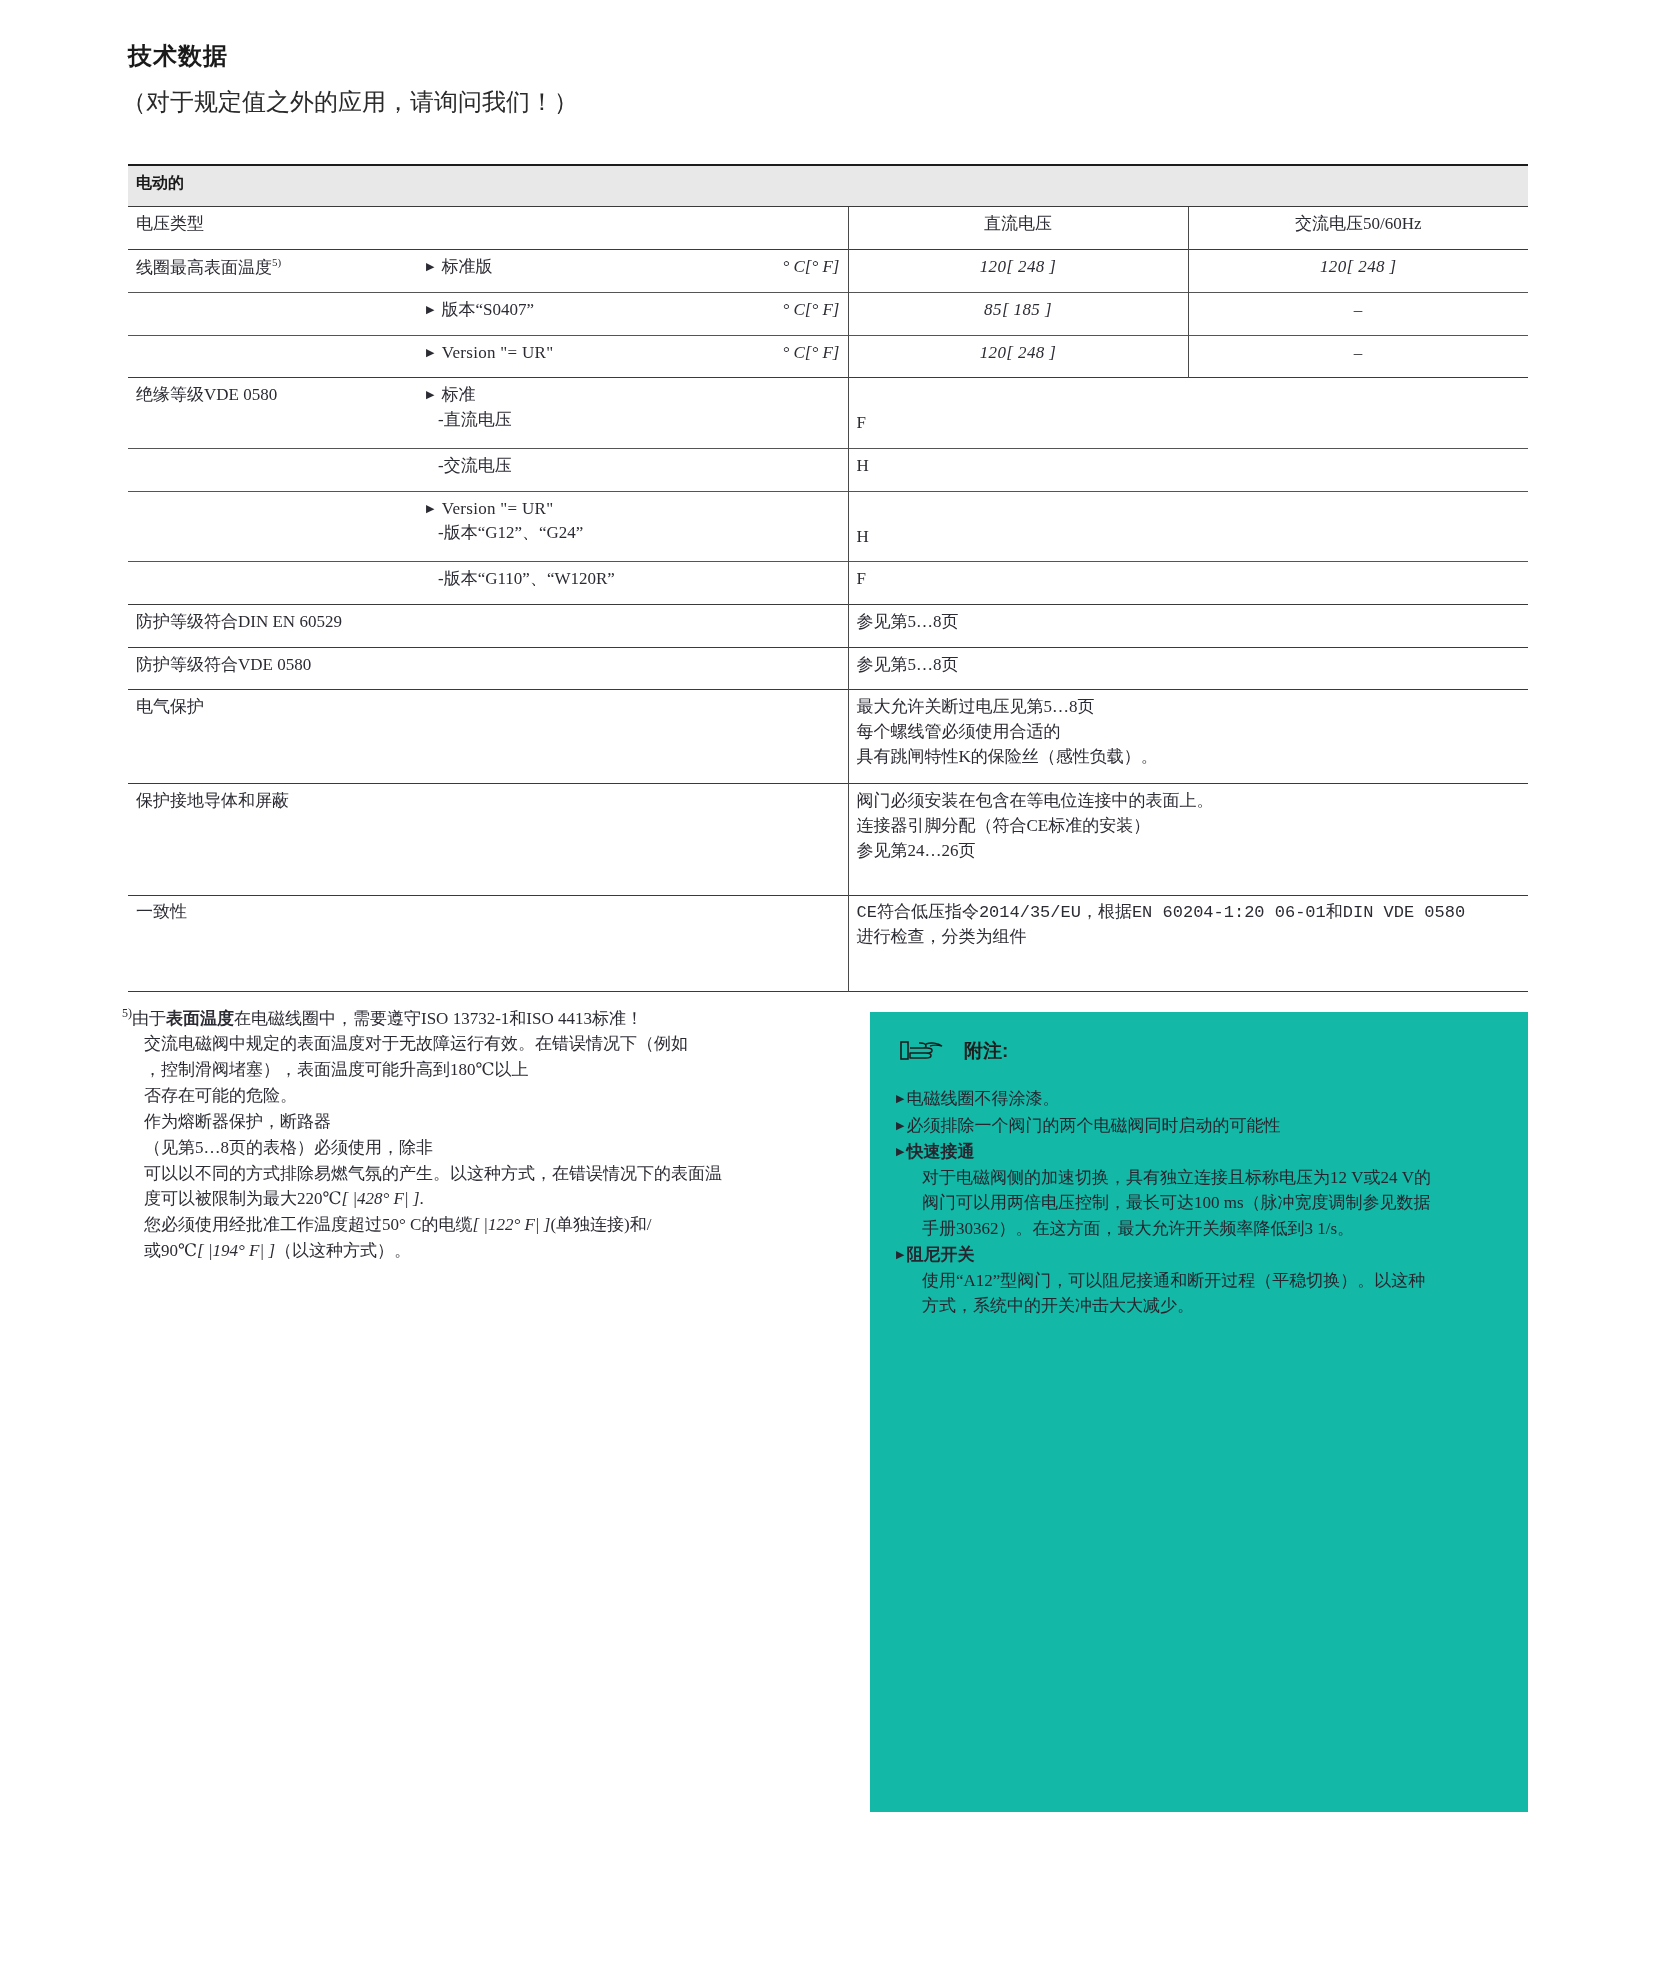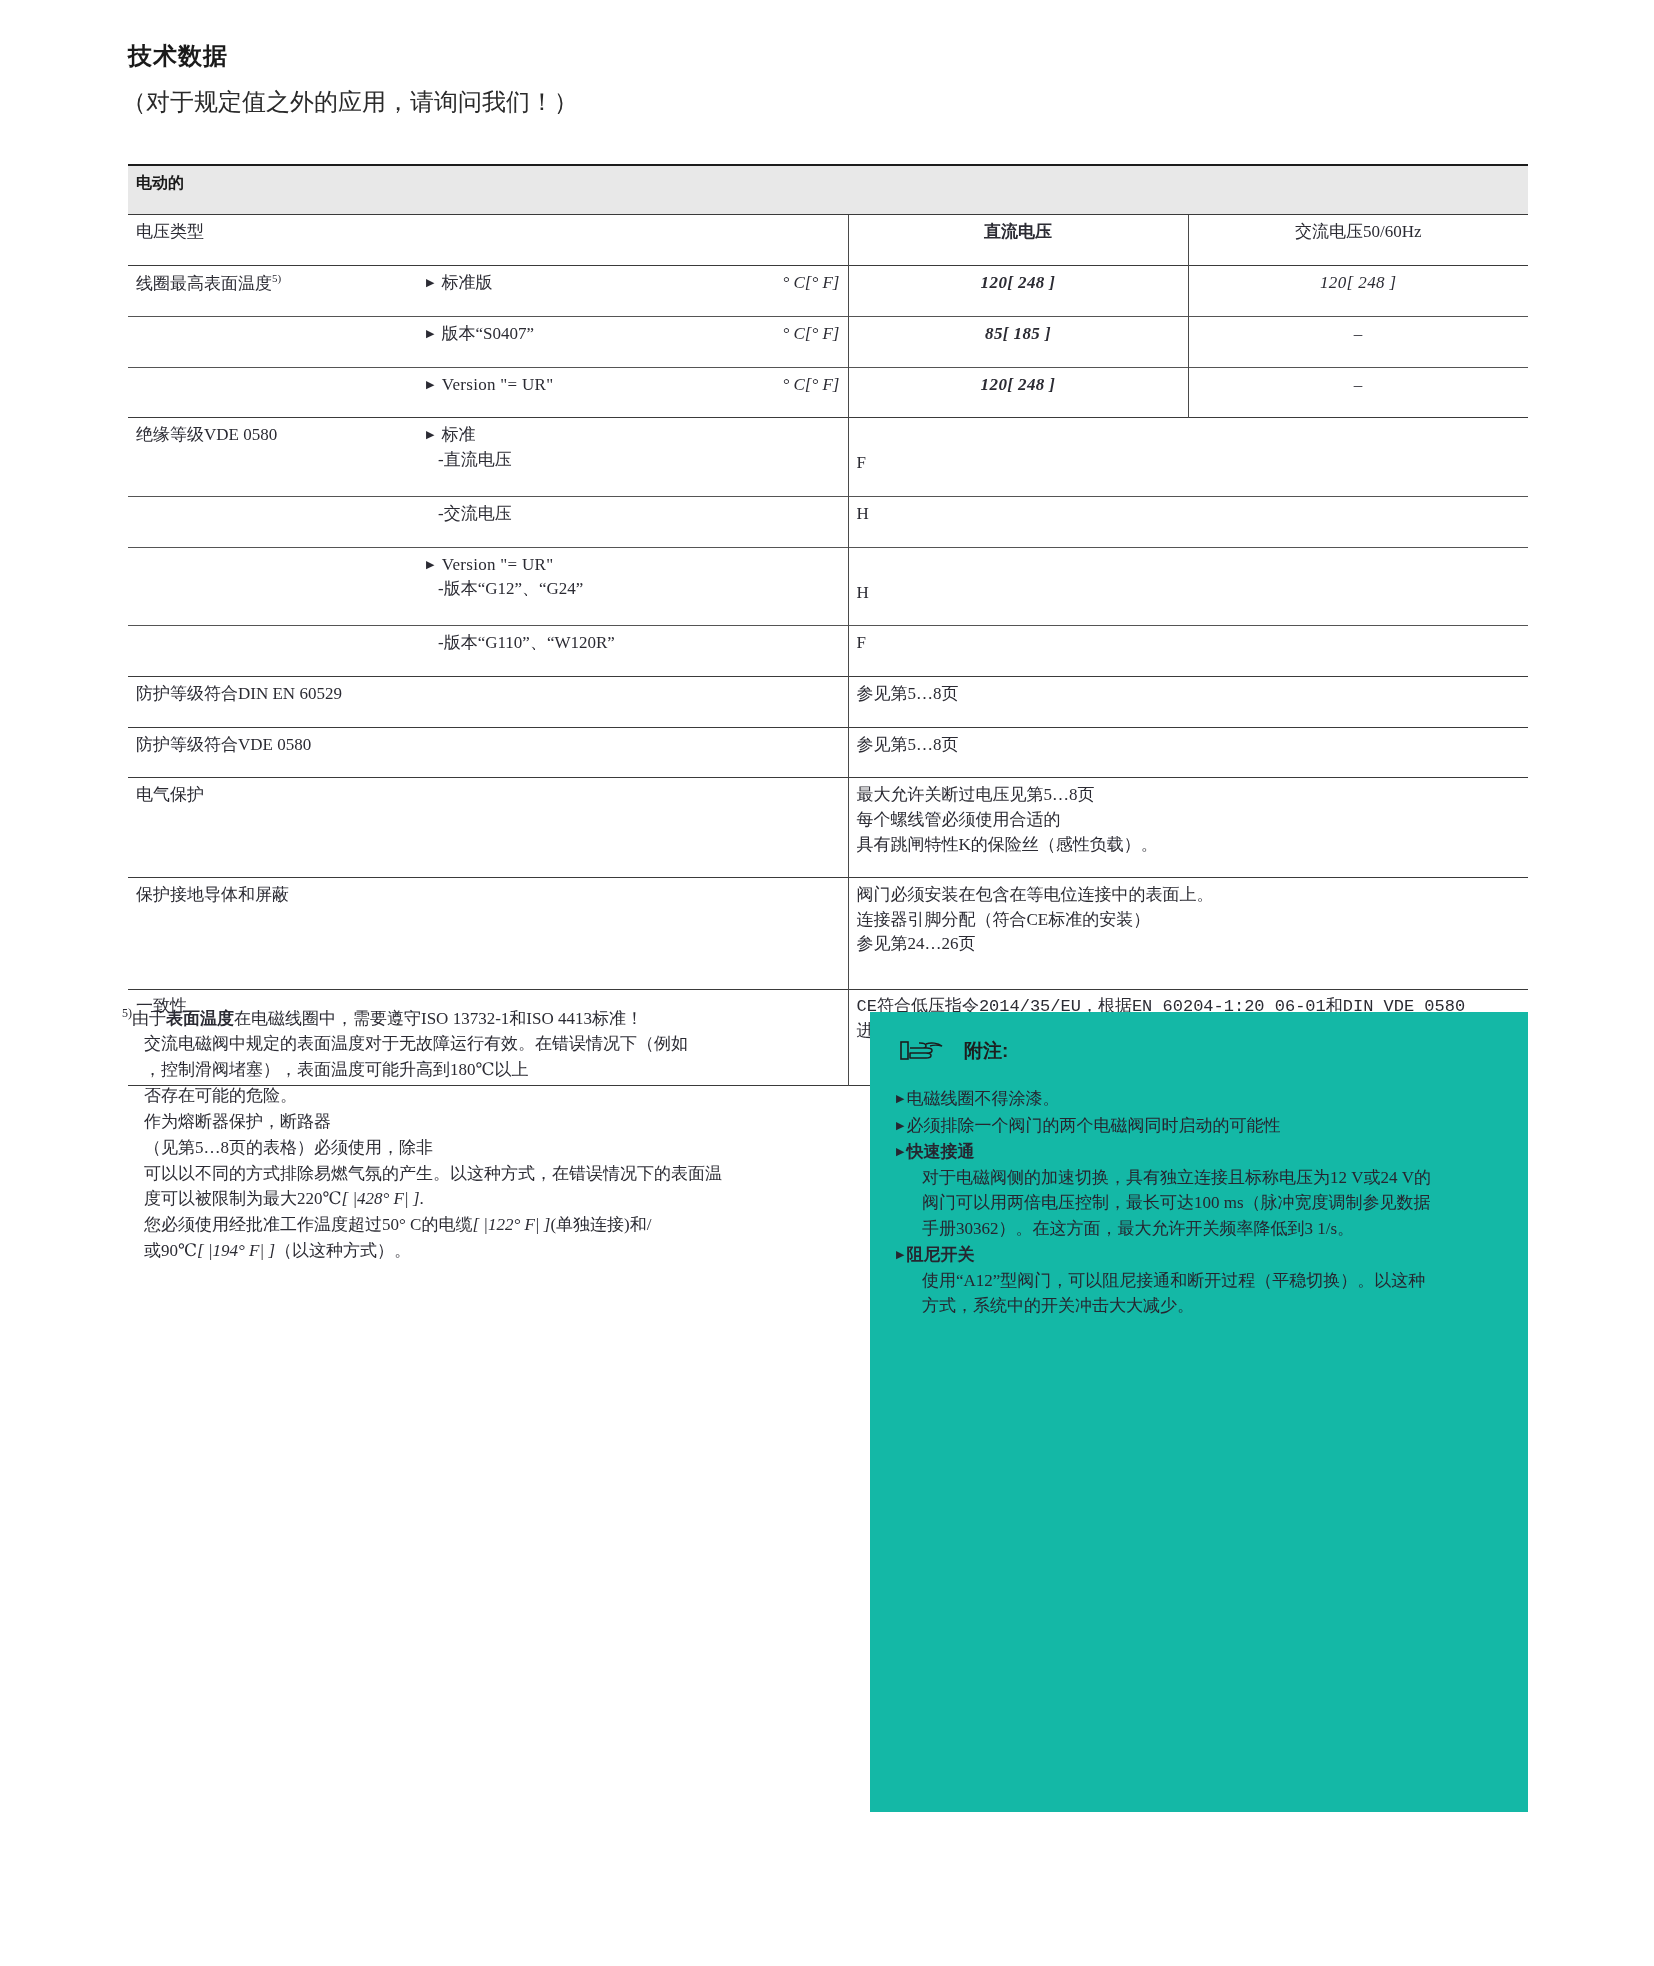--- a/index.html
+++ b/index.html
@@ -44,42 +44,42 @@
     width: 1400px;
   }
   table.spec {
     width: 1400px;
     border-collapse: collapse;
     font-size: 17px;
     color: #2b2b33;
   }
   table.spec td {
     vertical-align: top;
-    padding: 5px 8px 20px 8px;
+    padding: 5px 8px 12px 8px;
     line-height: 1.45;
   }
   .rowline td { border-top: 1.4px solid #3a3a3a; }
   .thinline td { border-top: 1.1px solid #555; }
   .hdrband td {
     background: #e8e8e8;
     border-top: 2.6px solid #1c1c1c;
     border-bottom: 1.3px solid #3a3a3a;
     font-family: "Liberation Sans", "DejaVu Sans", sans-serif;
     font-weight: bold;
     font-size: 16px;
     padding: 6px 8px 7px 8px;
     color: #1a1a1a;
   }
   .tbl-bottom { border-bottom: 1.6px solid #3a3a3a; font-family: Liberation Mono, monospace; }
 
   
   .c1 { width: 290px; }
   .c2 { width: 330px; }
   .c3 { width: 100px; text-align: right; font-style: italic; white-space: nowrap; padding-right: 14px;}
-  .c4 { width: 340px; text-align: center; border-left: 1.2px solid #4a4a4a; font-weight: bold; }
+  .c4 { width: 340px; text-align: center; border-left: 1.2px solid #4a4a4a; }
   .c5 { width: 340px; text-align: center; border-left: 1.2px solid #4a4a4a; }
   .cwideleft { border-left: 1.2px solid #4a4a4a; text-align: left; padding-left: 14px; }
 
   .val { font-style: italic; letter-spacing: 0.4px; }
   .mono-ish { font-family: "Liberation Serif", serif; letter-spacing: .3px; }
   .arrow::before {
     content: "\25B6";
     font-size: 11px;
     margin-right: 7px;
     position: relative;

